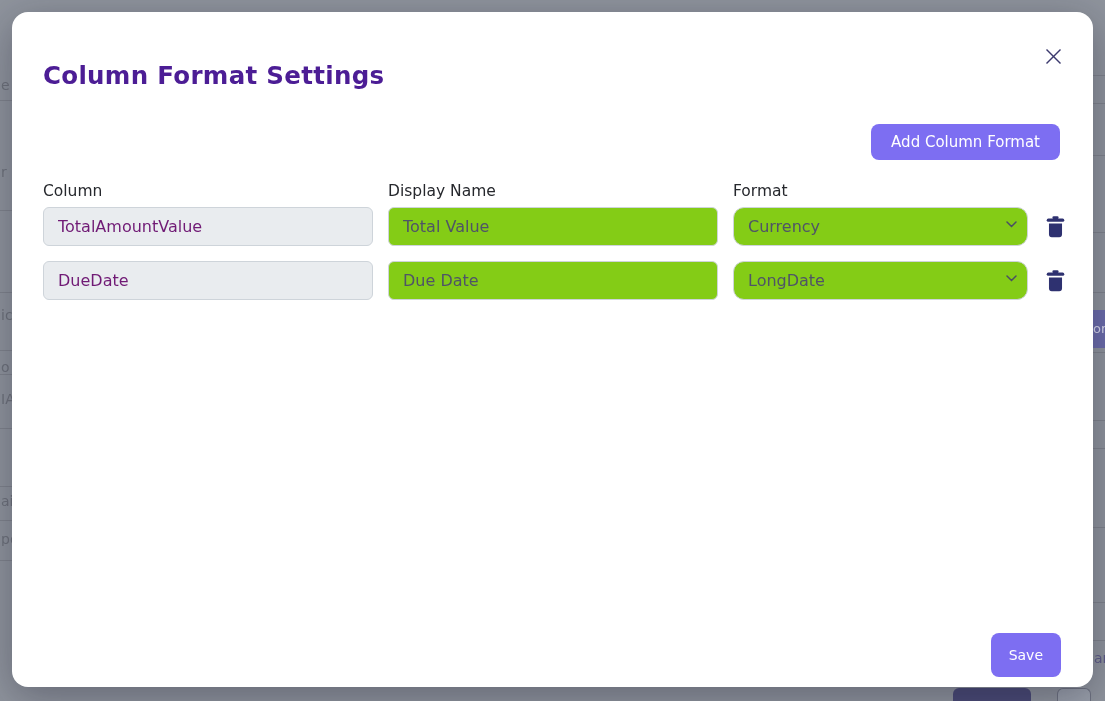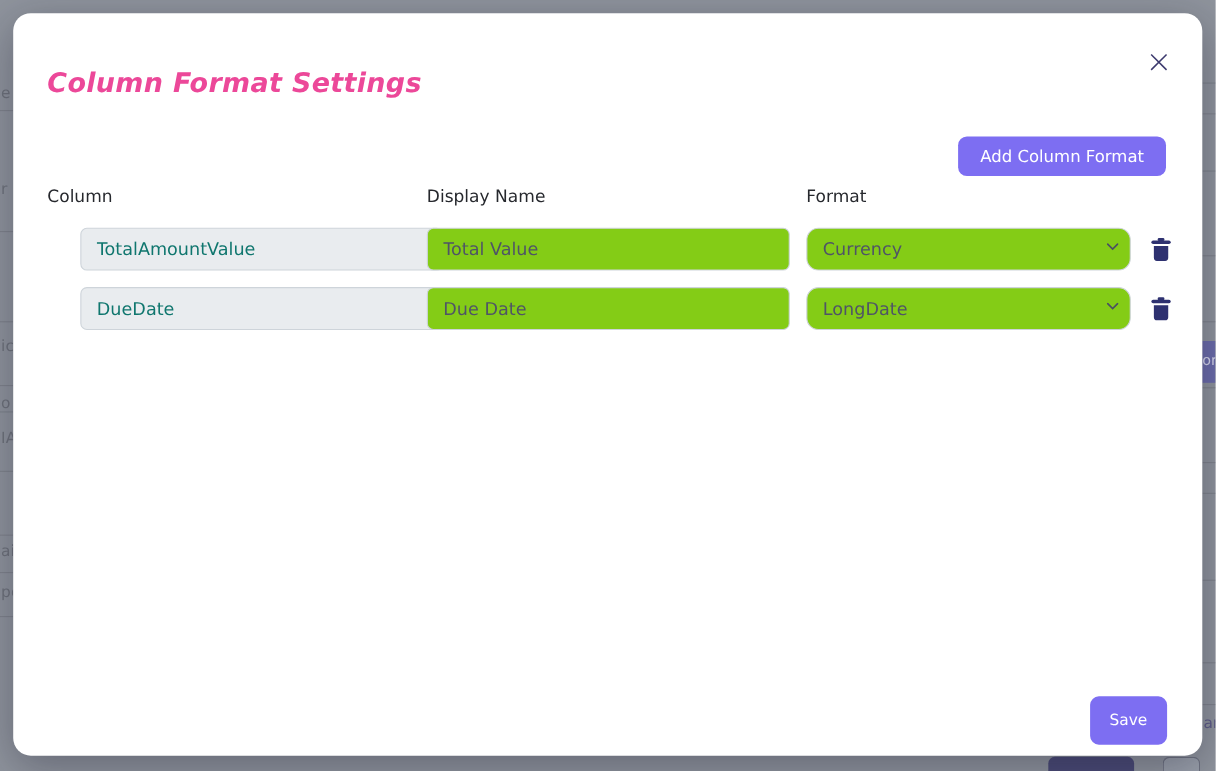--- a/index.html
+++ b/index.html
@@ -46,42 +46,42 @@
     background:#ffffff; border-radius:16px;
     box-shadow:0 10px 40px rgba(20,20,40,.35);
   }
   .close-btn {
     position:absolute; top:33px; right:29px; width:22px; height:22px;
     background:none; border:none; cursor:pointer; padding:0;
     display:flex; align-items:center; justify-content:center;
   }
   .modal-title {
     position:absolute; left:31px; top:49px;
-    font-size:24.5px; font-weight:600; color:#ec4899; letter-spacing:.3px;font-style:italic;
+    font-size:24.5px; font-weight:600; color:#4c1d95; letter-spacing:.3px;
   }
   .add-btn {
     position:absolute; top:112px; right:33px; height:36px; padding:0 20px;
     background:#7d6ef2; color:#ffffff; font-size:15px;
     font-family:inherit; border:none; border-radius:8px; cursor:pointer;
   }
   .grid {
     position:absolute; left:31px; width:1019px;
     display:grid; grid-template-columns:330px 330px 295px 24px; column-gap:15px;
     align-items:center;
   }
-  .headers { top:158px; }
+  .headers { top:170px; }
   .headers .hdr { font-size:15.5px; color:#26282d; }
   .row1 { top:195px; }
   .row2 { top:249px; }
   .fld {
     height:39px; width:100%; border:1px solid #ced4da; border-radius:6px;
     font-family:inherit; font-size:16px; color:#4f5467; padding:0 14px;
     background:#84cc16; outline:none;
   }
-  .fld:disabled { background:#e9ecef; color:#0f766e; opacity:1;margin-left:30px; }
+  .fld:disabled { background:#e9ecef; color:#701a75; opacity:1; }
   .sel-wrap { position:relative; height:39px; }
   select.fld {
     -webkit-appearance:none; appearance:none; padding-right:13px; cursor:pointer;border-radius:11px;
   }
   .chevron {
     position:absolute; right:11px; top:14px; pointer-events:none; line-height:0;
   }
   .trash-btn {
     background:none; border:none; cursor:pointer; padding:0;
     width:24px; height:24px; display:flex; align-items:center; justify-content:center;

